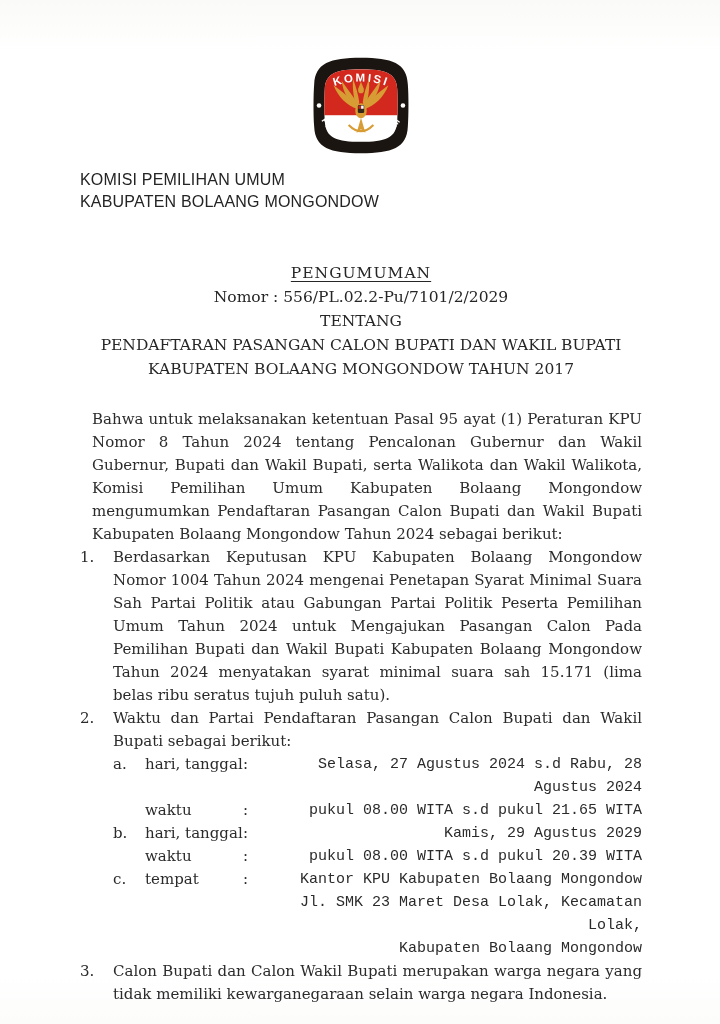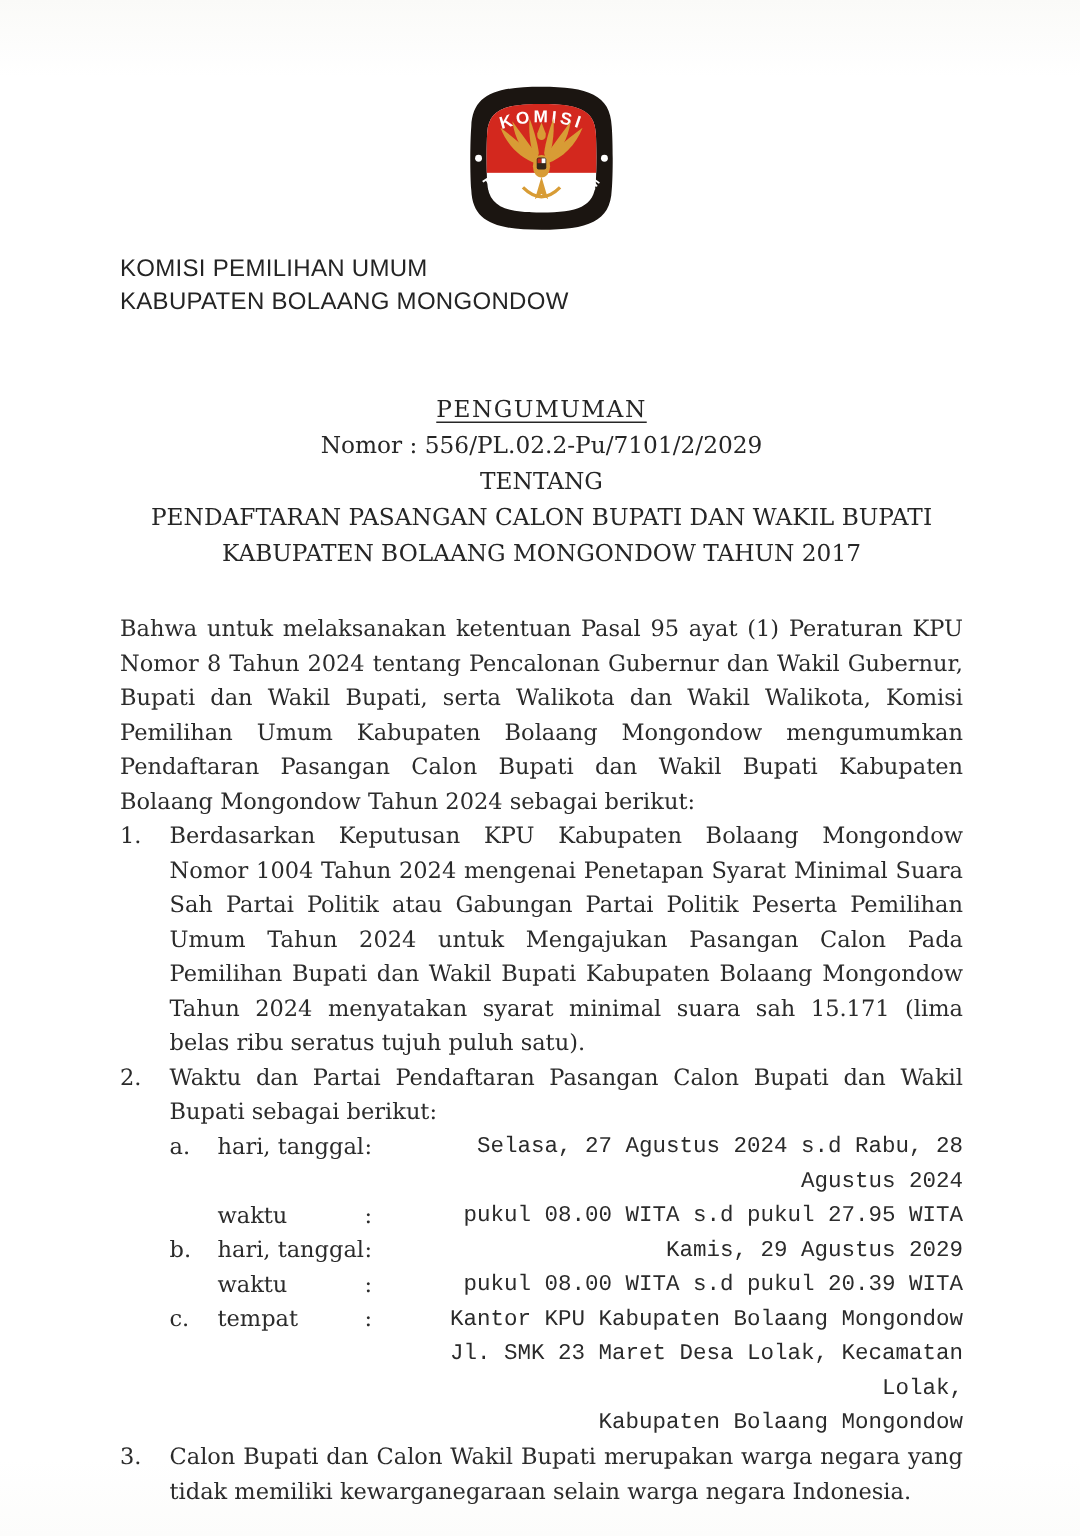--- a/index.html
+++ b/index.html
@@ -29,21 +29,21 @@
     margin-top:48px;
     font-size:15.5px; line-height:24px;
     color:#262626;
   }
   .t-heading {
     text-decoration:underline;
     text-underline-offset:3px;
     letter-spacing:1px;
   }
   .doc-body { margin-top:27px; font-size:15px; line-height:23px; }
-  .intro { text-align:justify; }
+  .intro { text-align:justify;margin-left:12px; }
   .item { display:grid; grid-template-columns:33px 1fr; }
   .item .itext { text-align:justify; }
   .item .itext p { text-align:justify; }
   .subitem { display:grid; grid-template-columns:32px 1fr; }
   .srow { display:grid; grid-template-columns:98px 15px 1fr; }
   .svalue { white-space:pre-line; text-align:right;font-family:Liberation Mono, monospace; }
 </style>
 </head>
 <body>
 
@@ -132,21 +132,21 @@
           <span class="letter">a.</span>
           <div class="rows">
             <div class="srow">
               <span class="slabel">hari, tanggal</span>
               <span class="scolon">:</span>
               <span class="svalue">Selasa, 27 Agustus 2024 s.d Rabu, 28 Agustus 2024</span>
             </div>
             <div class="srow">
               <span class="slabel">waktu</span>
               <span class="scolon">:</span>
-              <span class="svalue">pukul 08.00 WITA s.d pukul 27.95 WITA</span>
+              <span class="svalue">pukul 08.00 WITA s.d pukul 21.65 WITA</span>
             </div>
           </div>
         </div>
 
         <div class="subitem">
           <span class="letter">b.</span>
           <div class="rows">
             <div class="srow">
               <span class="slabel">hari, tanggal</span>
               <span class="scolon">:</span>

